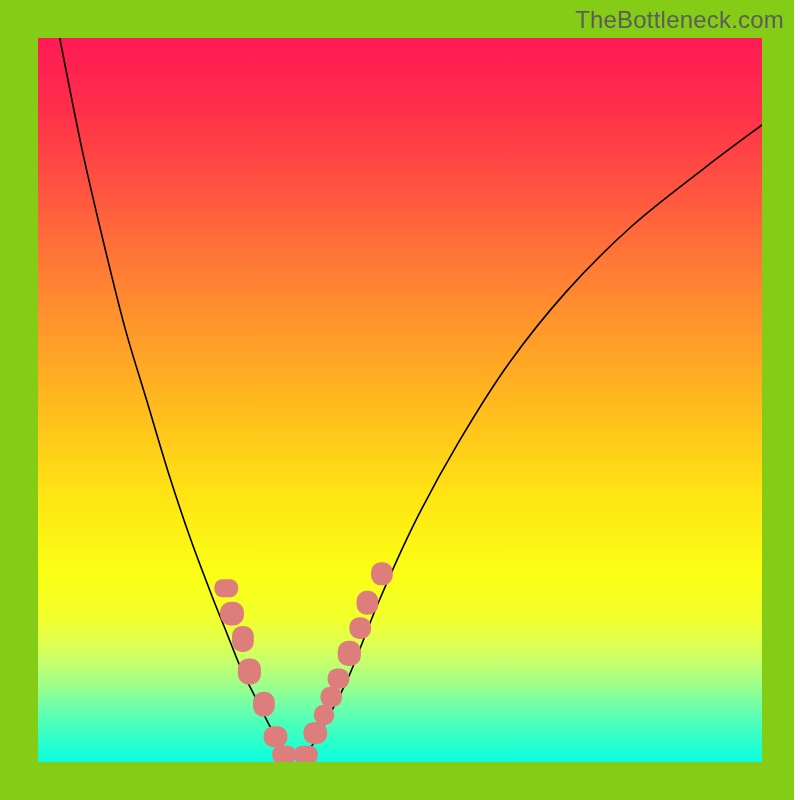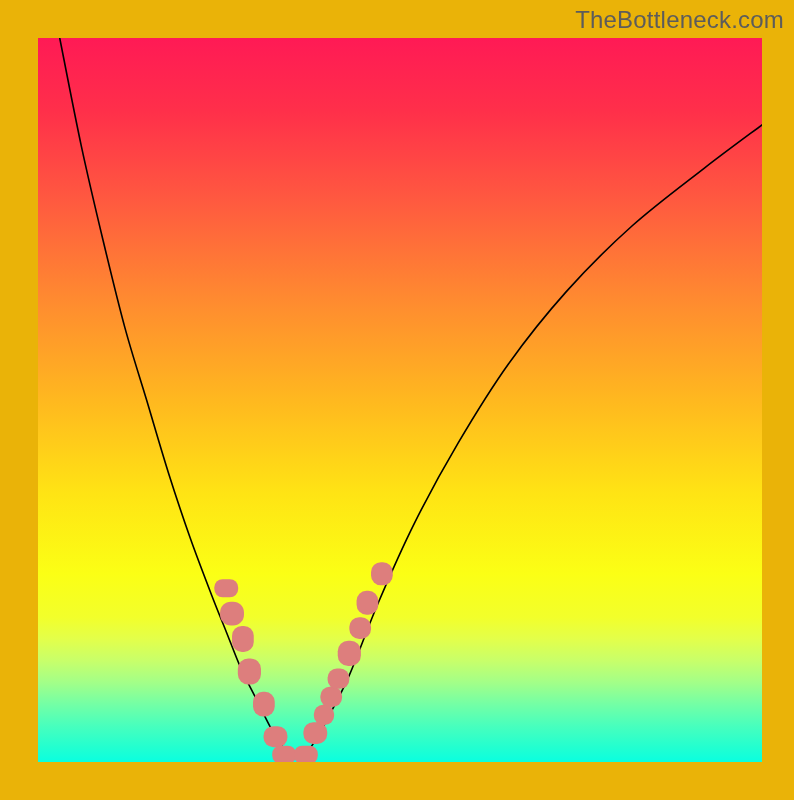--- a/index.html
+++ b/index.html
@@ -8,21 +8,21 @@
     width: 800px;
     height: 800px;
     overflow: hidden;
     background: #fff;
     font-family: Arial, Helvetica, sans-serif;
   }
   .outer {
     position: relative;
     width: 794px;
     height: 800px;
-    background: #eab308;
+    background: #84cc16;
   }
   .watermark {
     position: absolute;
     top: 6px;
     right: 10px;
     font-size: 24px;
     font-weight: 400;
     color: #5c5c5c;
     letter-spacing: 0.2px;
     z-index: 50;

